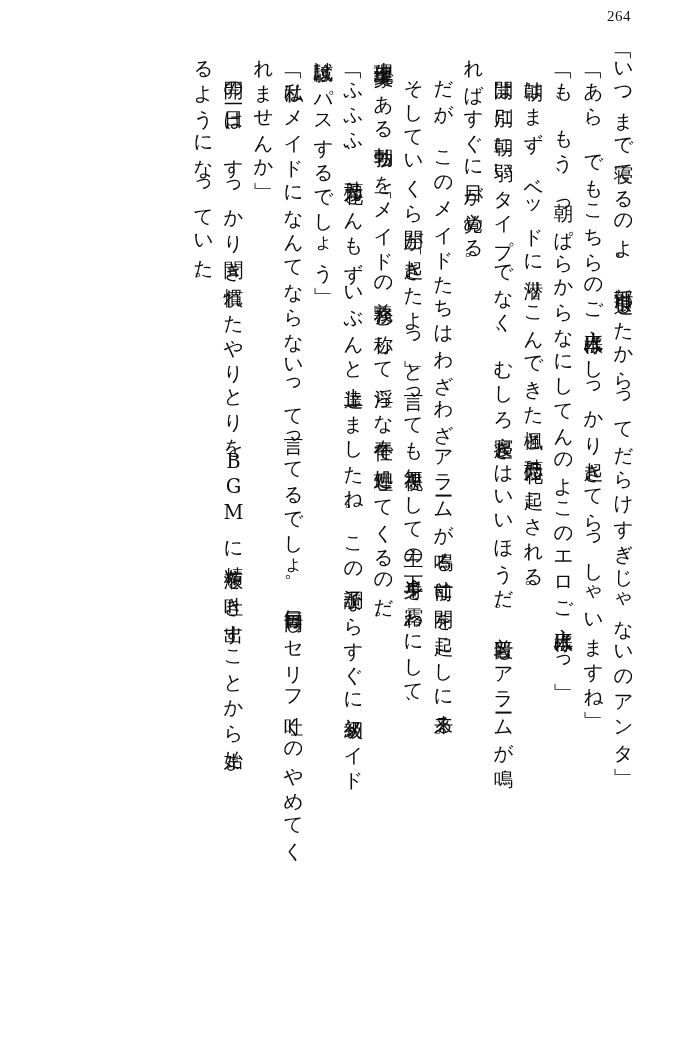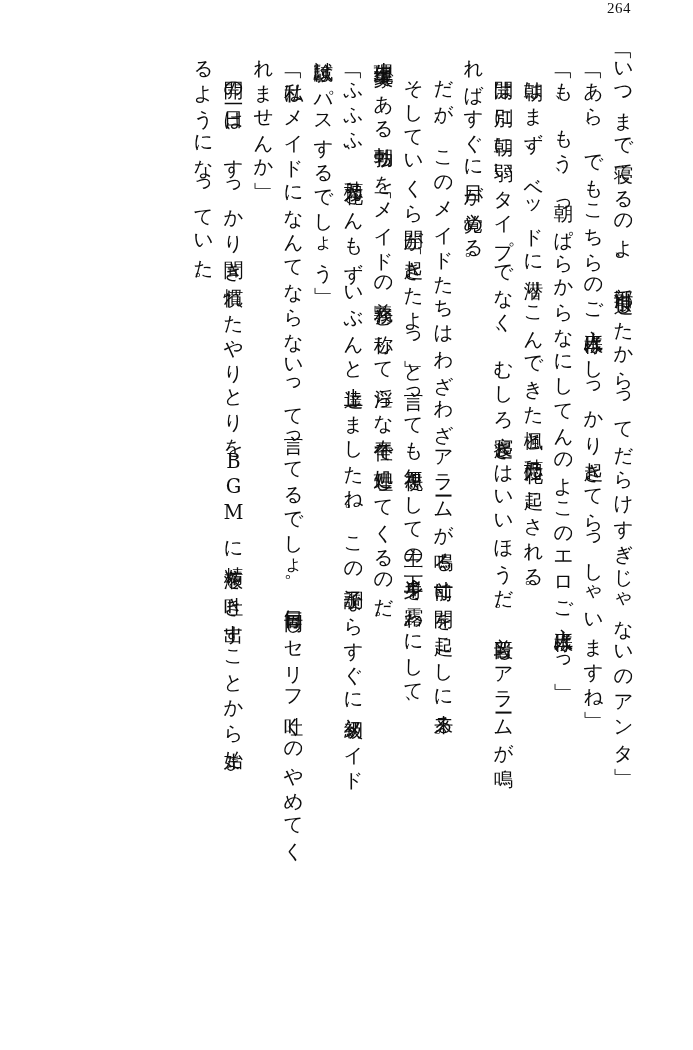--- a/index.html
+++ b/index.html
@@ -19,21 +19,21 @@
   .page {
     position: relative;
     width: 693px;
     height: 1050px;
     box-sizing: border-box;
   }
 
   
   .page-number {
     position: absolute;
-    top: 0;
+    top: 8px;
     right: 62px;
     font-size: 15px;
     letter-spacing: 0.5px;
     font-family: "Liberation Serif", "DejaVu Serif", serif;
     color: #111;
   }
 
   
   .text-body {
     position: absolute;

